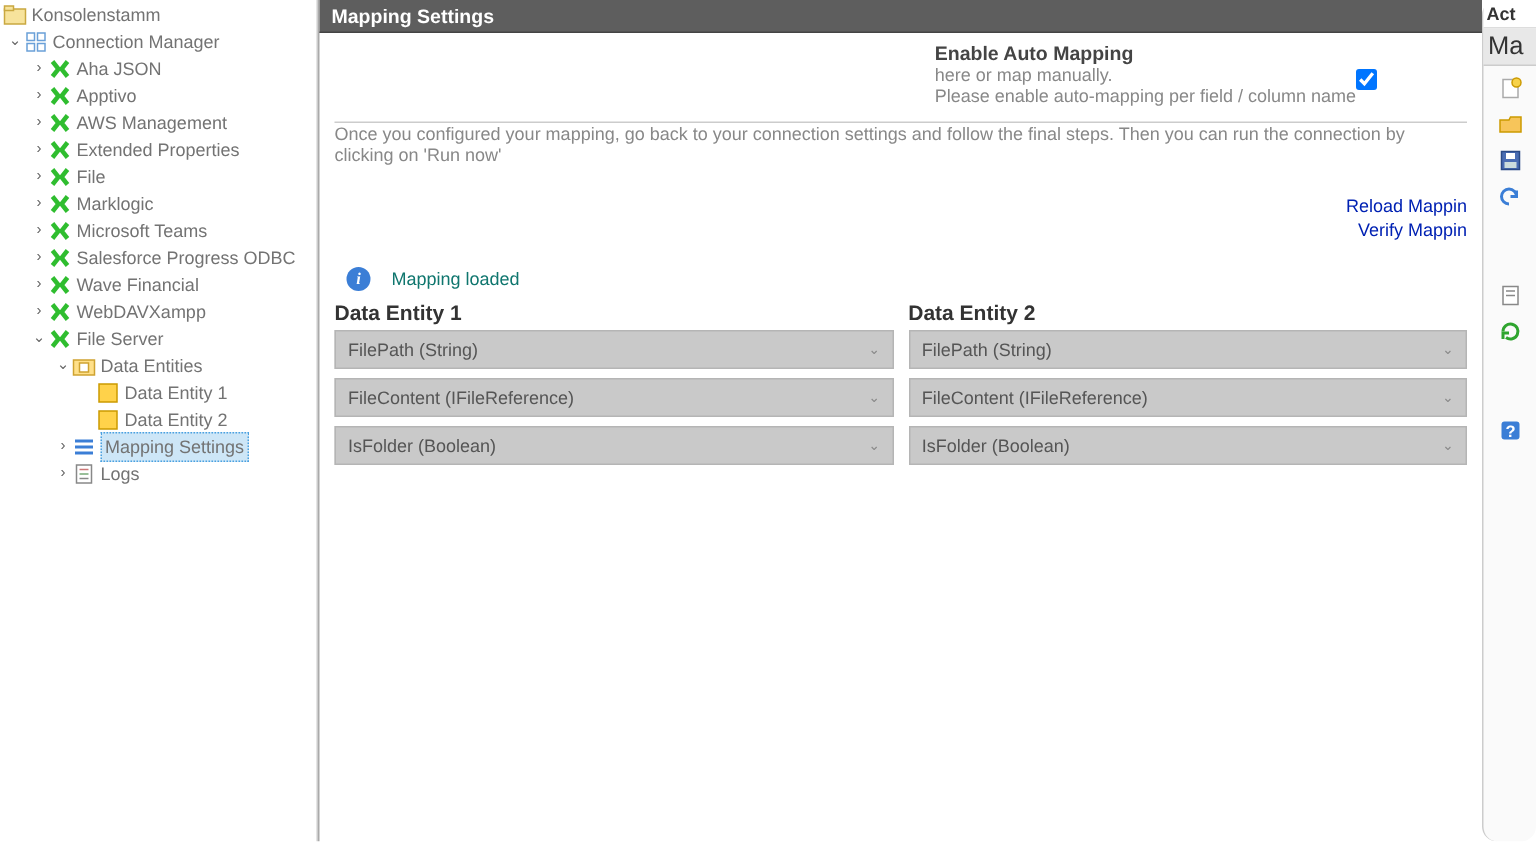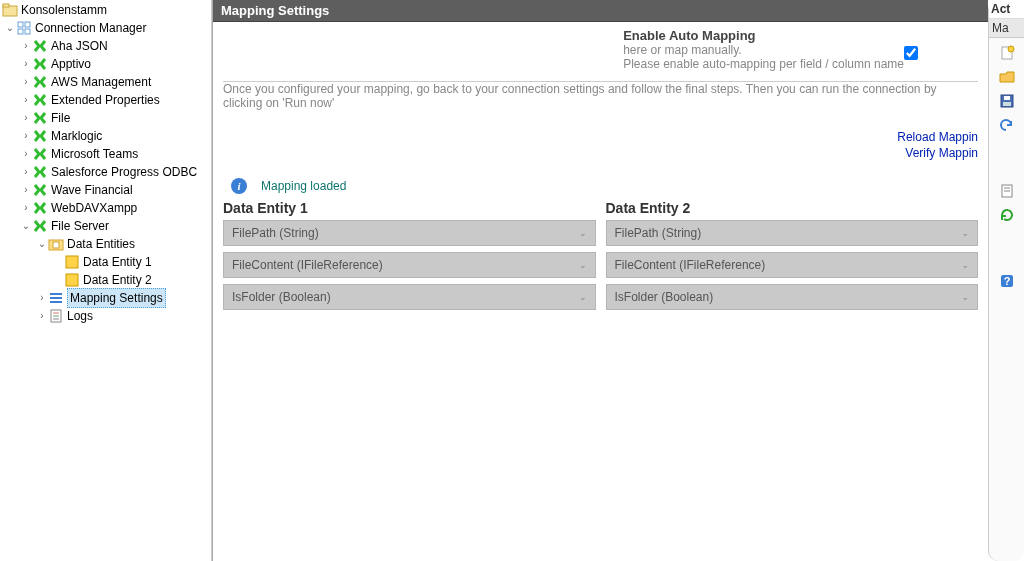--- a/index.html
+++ b/index.html
@@ -36,21 +36,21 @@
       font-size: 10px;
     }
     .tree-item .icon {
       width: 16px;
       height: 16px;
       margin-right: 3px;
       display: inline-flex;
       align-items: center;
       justify-content: center;
     }
-    .tree-item .label { color: #000000; }
+    .tree-item .label { color: #737373; }
     .tree-item.selected .label {
       background: #cde6f7;
       border: 1px dotted #4aa0e0;
       padding: 0 2px;
     }
     .main-panel {
       flex: 1;
       display: flex;
       flex-direction: column;
       border-left: 1px solid #aaa;
@@ -173,21 +173,21 @@
       padding: 2px 2px;
       color: #333;
       background: #fff;
       border-bottom: 1px solid #ddd;
     }
     .right-panel .rp-tab {
       width: 100%;
       background: #e8e8e8;
       text-align: left;
       padding: 2px 3px;
-      font-size: 12px;
+      font-size: 17px;
       color: #333;
       border-bottom: 1px solid #ccc;
     }
     .right-panel .rp-icon {
       width: 18px;
       height: 18px;
       margin-top: 6px;
       display: flex;
       align-items: center;
       justify-content: center;

